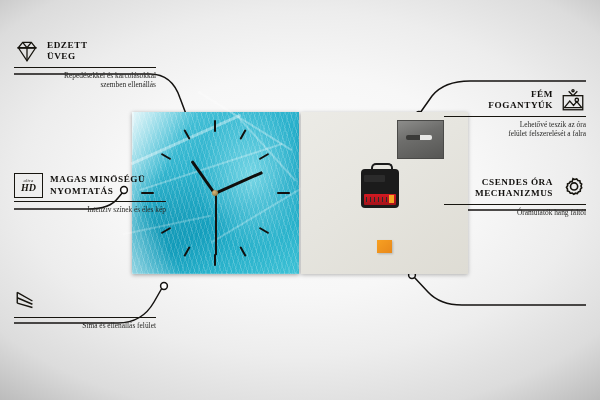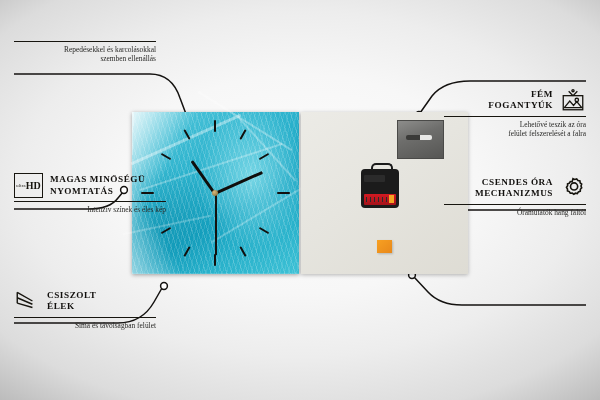--- a/index.html
+++ b/index.html
@@ -170,54 +170,65 @@
         <div class="movement-top"></div>
         <div class="battery">
           <div class="battery-ticks"></div>
         </div>
       </div>
       <div class="foam"></div>
     </div>
   </div>
 
   <div class="callout left" style="left:14px;top:38px;width:142px;">
+    <div class="row">
+      <span class="ico">
+        <svg viewBox="0 0 24 24" width="26" height="26" fill="none" stroke="#17150f" stroke-width="1.2">
+          <path d="M4 9 L12 21 L20 9 Z"></path>
+            <path d="M4 9 L8 4 L16 4 L20 9 Z"></path>
+          <path d="M8 4 L12 9 L16 4"></path>
+            <path d="M4 9 H20"></path>
+            <path d="M12 9 V21"></path>
+        </svg>
+      </span>
+      <span class="c-title">EDZETT
+ÜVEG</span>
+    </div>
     <div class="rule"></div>
     <div class="c-sub">Repedésekkel és karcolásokkal
 szemben ellenállás</div>
   </div>
 
   <div class="callout left" style="left:14px;top:173px;width:152px;">
     <div class="row">
-      <span class="ico" style="display:flex;flex-direction:row;align-items:center;justify-content:center;
-                   border:1.2px solid #17150f;width:27px;height:23px;flex:0 0 27px;">
+      <span class="ico" style="display:flex;flex-direction:column;align-items:center;justify-content:center;
+                   border:1.2px solid #17150f;width:27px;height:23px;flex:0 0 27px;font-style:italic;">
         <span style="font-size:4.6px;letter-spacing:.2px;line-height:5px;color:#17150f;">ultra</span>
         <span style="font-size:10px;font-weight:bold;line-height:10px;color:#17150f;">HD</span>
       </span>
       <span class="c-title">MAGAS MINŐSÉGŰ
 NYOMTATÁS</span>
     </div>
     <div class="rule"></div>
     <div class="c-sub">Intenzív színek és éles kép</div>
   </div>
 
   <div class="callout left" style="left:14px;top:288px;width:142px;">
     <div class="row">
       <span class="ico">
         <svg viewBox="0 0 24 24" width="26" height="26" fill="none" stroke="#17150f" stroke-width="1.3">
           <path d="M3 4 L17 12"></path>
             <path d="M3 9 L17 15"></path>
             <path d="M3 14 L17 18"></path>
           <path d="M3 4 L3 14"></path>
         </svg>
       </span>
-      <span class="c-title">CSISZOLT
-ÉLEK</span>
-    </div>
-    <div class="rule"></div>
-    <div class="c-sub">Sima és távolságban felület</div>
+    </div>
+    <div class="rule"></div>
+    <div class="c-sub">Sima és ellenállás felület</div>
   </div>
 
   <div class="callout right" style="left:444px;top:40px;width:142px;margin-top:47px;">
     <div class="row">
       <span class="c-title">FÉM
 FOGANTYÚK</span>
       <span class="ico">
         <svg viewBox="0 0 24 24" width="26" height="26" fill="none" stroke="#17150f" stroke-width="1.2">
           <rect x="3" y="8" width="18" height="13"></rect>
           <path d="M12 8 L8 4 M12 8 L16 4"></path>

